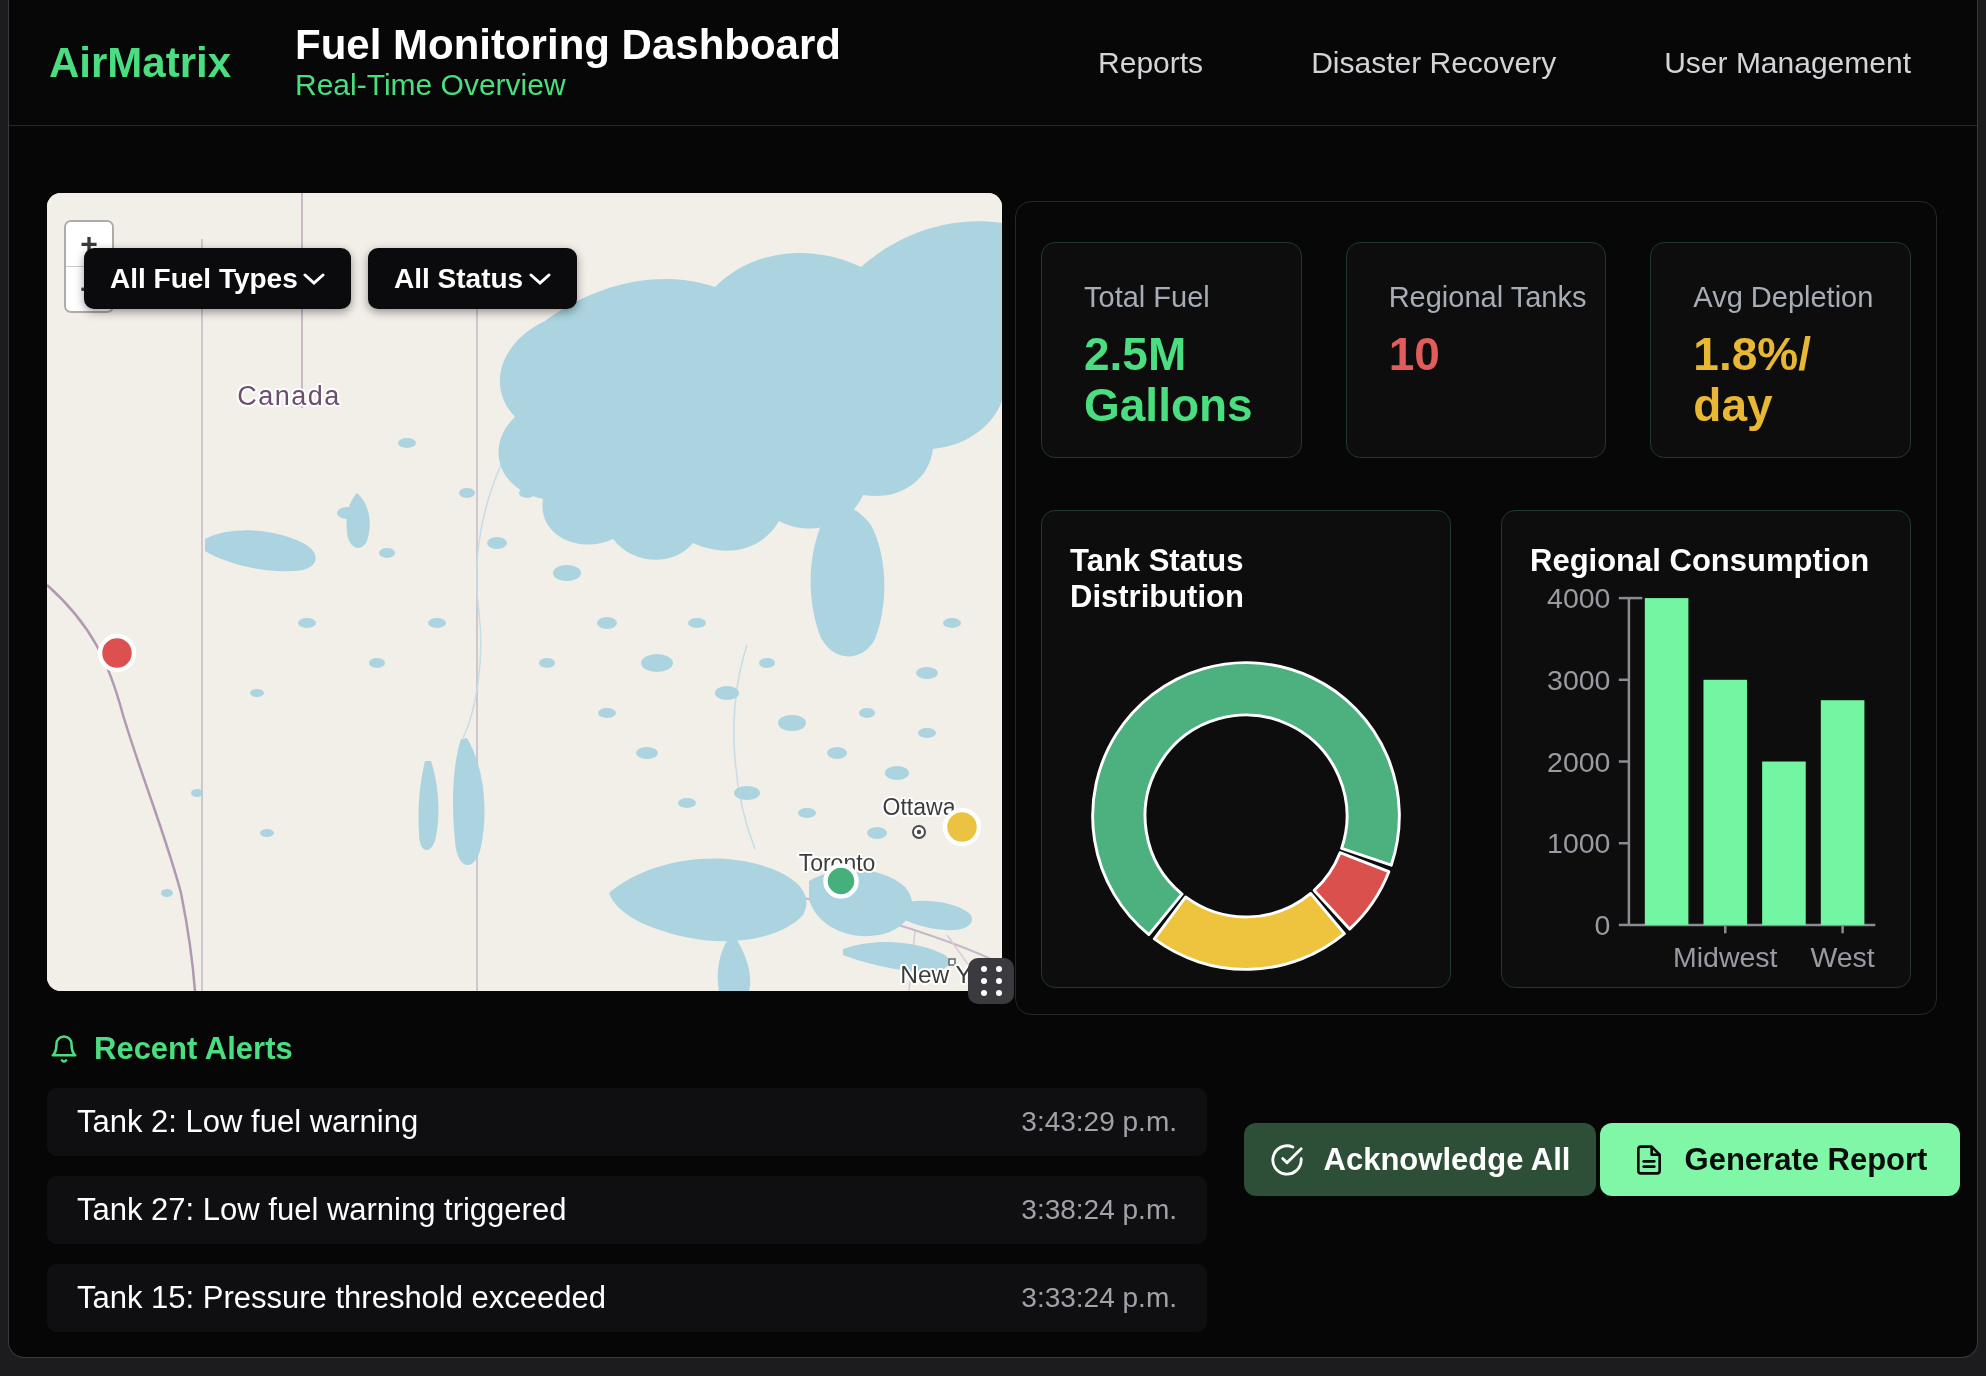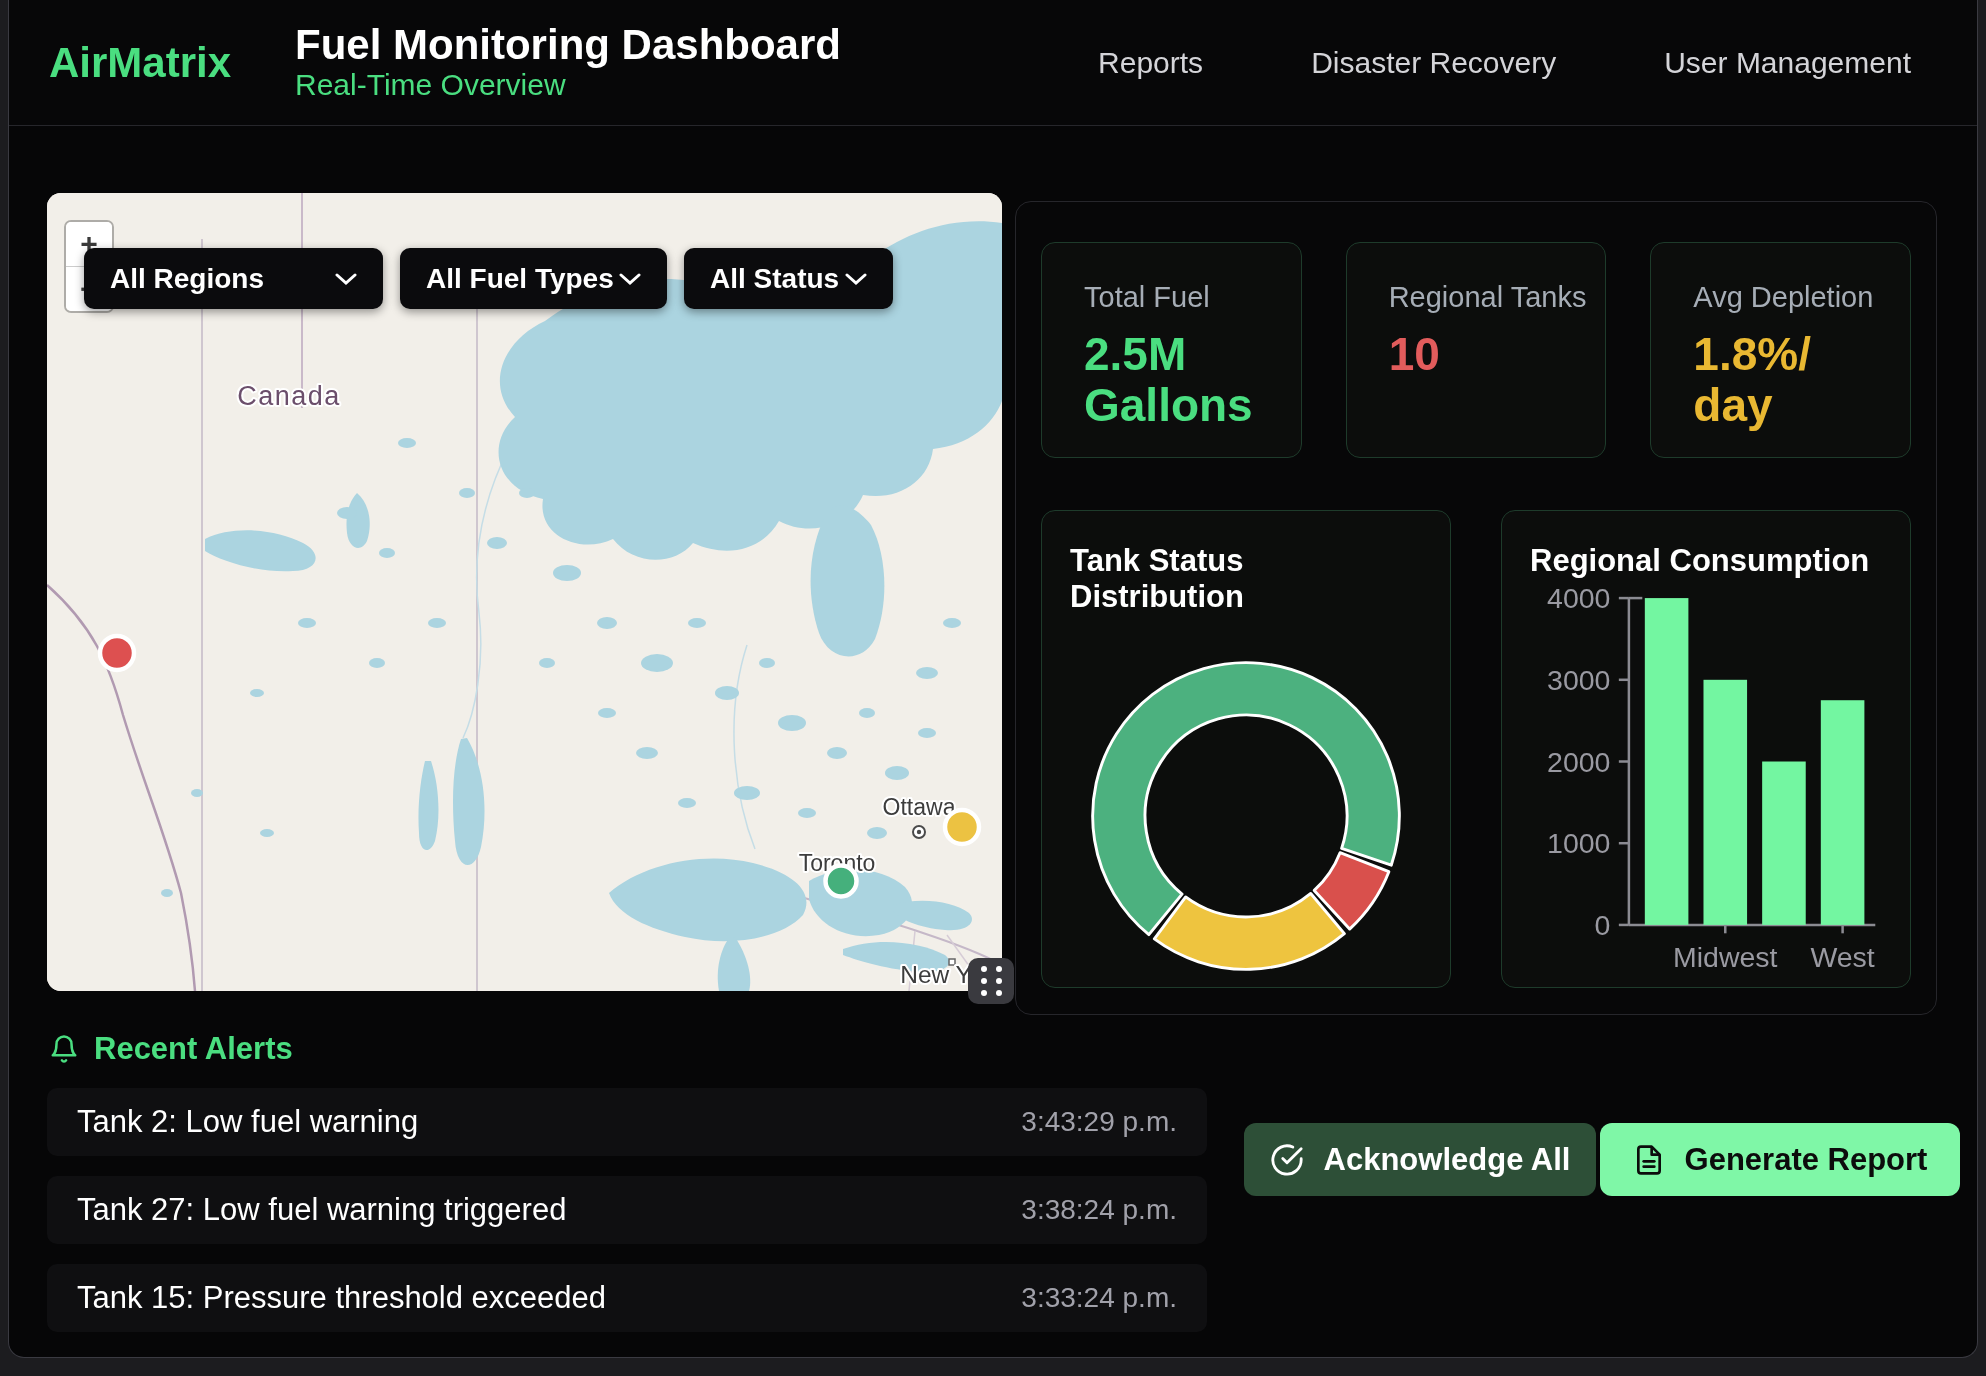--- a/index.html
+++ b/index.html
@@ -170,26 +170,20 @@
           <circle cx="70" cy="460" r="17" stroke="#fff" stroke-width="4.5" fill="#dd5050"></circle>
           <circle cx="915" cy="634" r="17" stroke="#fff" stroke-width="4.5" fill="#ecc242"></circle>
           <circle cx="794" cy="688" r="15.5" stroke="#fff" stroke-width="4.5" fill="#45b07c"></circle>
         </svg>
       </div>
       <div class="zoomctl">
         <div class="zbtn">+</div>
         <div class="zbtn">−</div>
       </div>
       <div class="filters">
-        <div class="dd dd1">
-          <span>All Regions</span>
-          <svg width="22" height="12" viewBox="0 0 22 12">
-            <polyline points="2,2 11,10 20,2" stroke="#fff" stroke-width="3" fill="none" stroke-linecap="round"></polyline>
-              </svg>
-        </div>
         <div class="dd dd2">
           <span>All Fuel Types</span>
           <svg width="22" height="12" viewBox="0 0 22 12">
             <polyline points="2,2 11,10 20,2" stroke="#fff" stroke-width="3" fill="none" stroke-linecap="round"></polyline>
               </svg>
         </div>
         <div class="dd dd3">
           <span>All Status</span>
           <svg width="22" height="12" viewBox="0 0 22 12">
             <polyline points="2,2 11,10 20,2" stroke="#fff" stroke-width="3" fill="none" stroke-linecap="round"></polyline>

